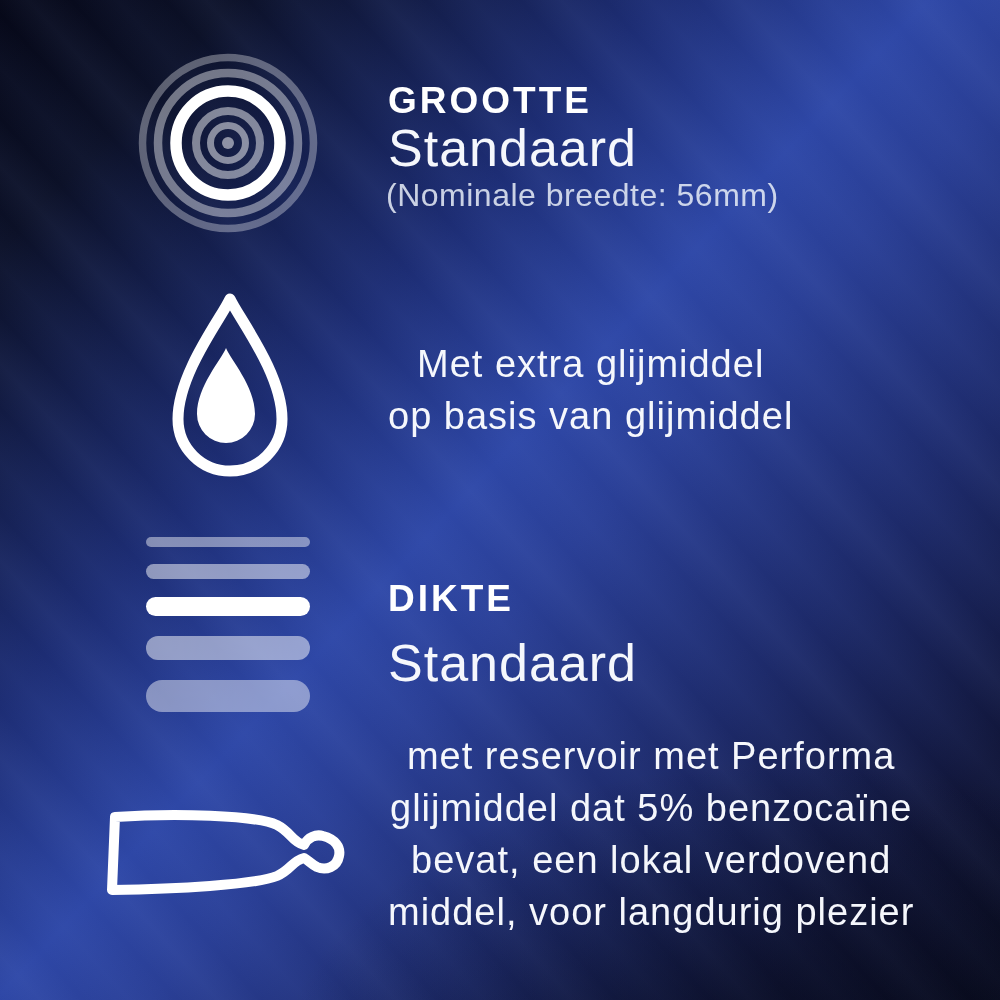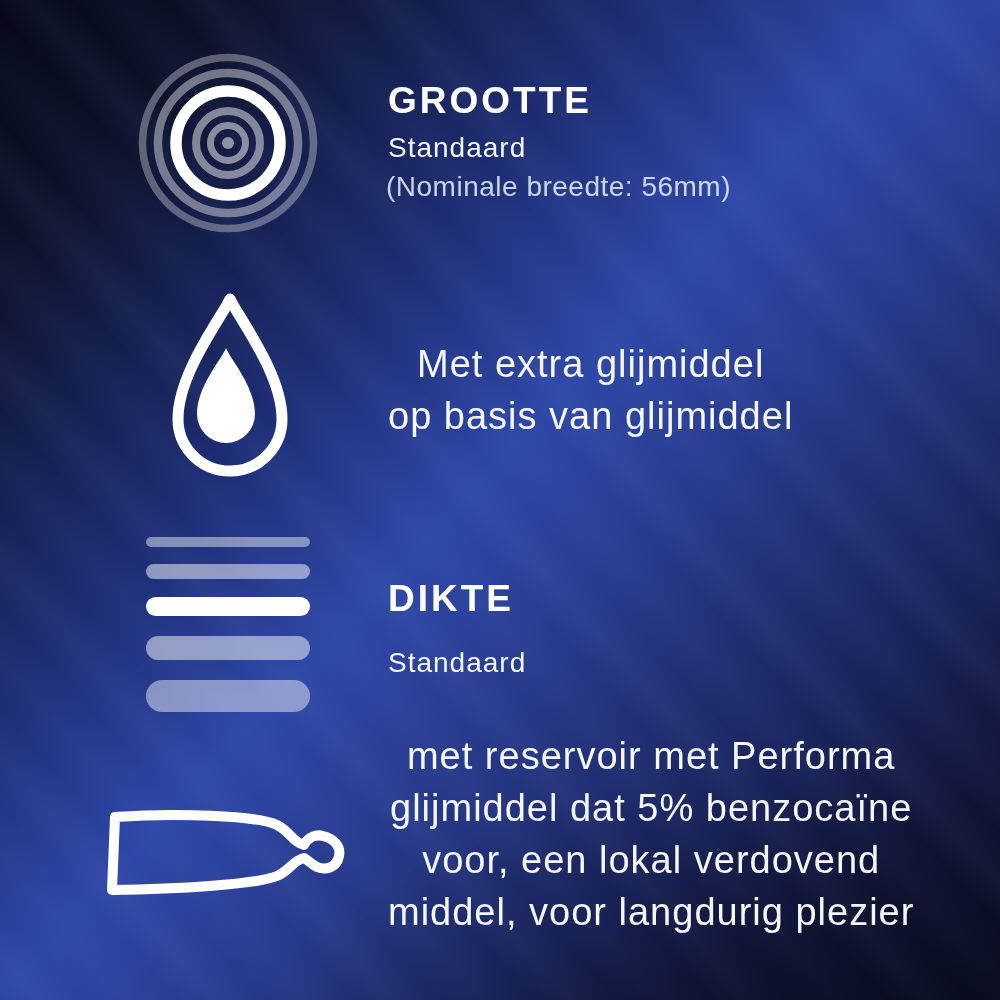--- a/index.html
+++ b/index.html
@@ -10,26 +10,26 @@
       radial-gradient(140% 90% at 80% 110%, rgba(3,5,14,0.55) 0%, rgba(3,5,14,0) 38%),
       repeating-linear-gradient(48deg, rgba(255,255,255,0) 0px, rgba(160,185,255,0.05) 30px, rgba(255,255,255,0) 62px, rgba(140,170,255,0.04) 96px, rgba(255,255,255,0) 132px),
       linear-gradient(133deg, #060818 0%, #0c1128 12%, #1d2d74 34%, #2e47a6 48%, #2a3f96 56%, #1d2a6a 72%, #11163a 88%, #0a0d22 100%);
   }
   .abs{position:absolute;}
   .h{
     font-size:37px;line-height:37px;font-weight:800;color:#ffffff;
     letter-spacing:3px;white-space:nowrap;
   }
   .sub{
-    font-size:28px;line-height:40px;font-weight:400;color:#f5f7fc;
+    font-size:52px;line-height:40px;font-weight:400;color:#f5f7fc;
     letter-spacing:1px;white-space:nowrap;
   }
   .note{
-    font-size:28px;line-height:30px;font-weight:400;color:rgba(233,238,248,0.85);
-    letter-spacing:0.5px;white-space:nowrap;
+    font-size:32px;line-height:30px;font-weight:400;color:rgba(233,238,248,0.85);
+    letter-spacing:0.5px;white-space:nowrap;margin-top:8px;
   }
   .body{
     font-size:38px;line-height:52px;font-weight:400;color:#f5f7fc;
     letter-spacing:1px;white-space:nowrap;text-align:center;
   }
   .bar{position:absolute;left:0;width:164px;background:#ffffff;}
 </style>
 </head>
 <body>
 
@@ -65,17 +65,17 @@
   </div>
   <div class="abs h" style="left:388px;top:580px">DIKTE</div>
   <div class="abs sub" style="left:388px;top:643px">Standaard</div>
 
   <svg class="abs" style="left:105px;top:808px" width="242" height="94" viewBox="0 0 242 94">
     <path d="M10,9 C70,5 150,7 172,17 C186,24 187,34 199,37 C203,29 211,26 218,28 C230,31 236,39 234,48 C232,59 221,63 212,59 C206,56 203,52 199,50 C187,53 186,62 172,68 C150,77 70,81 7,82 Z" fill="none" stroke="#ffffff" stroke-width="10" stroke-linejoin="round" stroke-linecap="round"></path>
   </svg>
   <div class="abs" style="left:388px;top:730px">
     <div class="body">met reservoir met Performa</div>
     <div class="body">glijmiddel dat 5% benzocaïne</div>
-    <div class="body">voor, een lokal verdovend</div>
+    <div class="body">bevat, een lokal verdovend</div>
     <div class="body">middel, voor langdurig plezier</div>
   </div>
 
 </div>
 
 </body></html>

